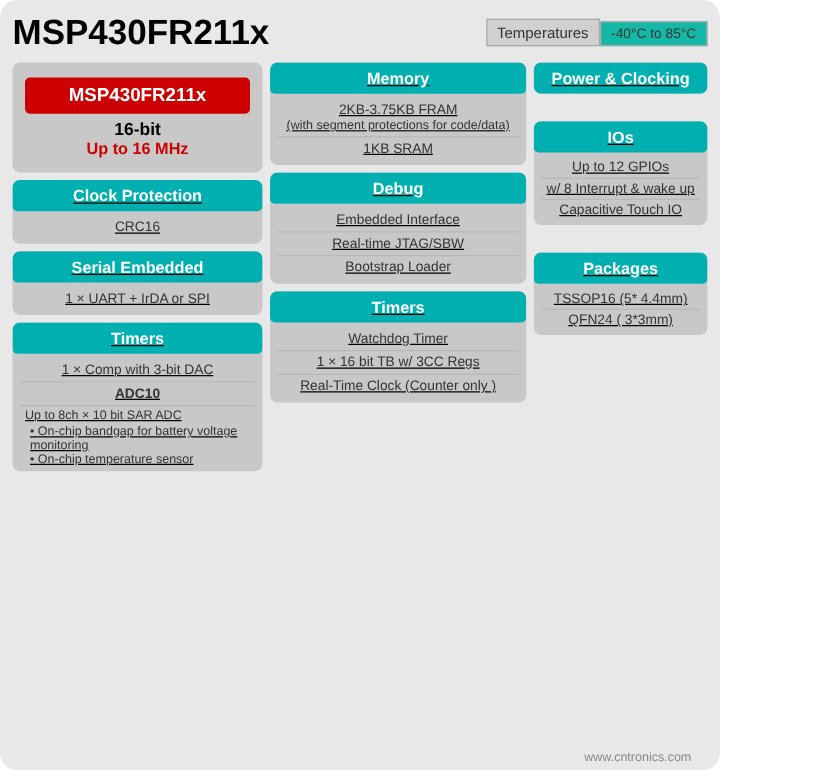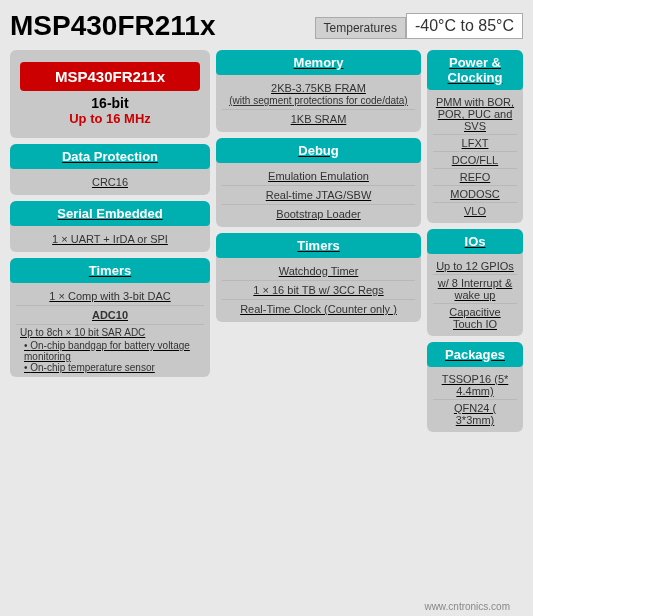--- a/index.html
+++ b/index.html
@@ -4,25 +4,26 @@
   <style>
     * { box-sizing: border-box; margin: 0; padding: 0; }
     body {
       font-family: Arial, sans-serif;
       background: #fff;
       width: 655px;
       height: 616px;
       overflow: hidden;
     }
     .page {
-      width: 533px;
+      width: 576px;
       height: 616px;
       background: #e8e8e8;
       position: relative;
       padding: 10px;
+      border-radius: 14px;
     }
     
     .header {
       display: flex;
       align-items: center;
       justify-content: space-between;
       margin-bottom: 8px;
     }
     .main-title {
       font-size: 28px;
@@ -35,24 +36,24 @@
       gap: 0;
     }
     .temp-label {
       background: #d0d0d0;
       border: 1px solid #aaa;
       padding: 3px 8px;
       font-size: 12px;
       color: #333;
     }
     .temp-value {
-      background: #ffffff;
+      background: #14b8a6;
       border: 1px solid #aaa;
       padding: 3px 8px;
-      font-size: 16px;
+      font-size: 11px;
       color: #333;
     }
     
     .content {
       display: flex;
       gap: 6px;
       height: 565px;
     }
     
     .col-left {
@@ -66,21 +67,21 @@
       width: 205px;
       display: flex;
       flex-direction: column;
       gap: 0;
     }
     
     .col-right {
       flex: 1;
       display: flex;
       flex-direction: column;
-      gap: 0;
+      gap: 16px;
     }
 
     
     .chip-box {
       background: #c8c8c8;
       border-radius: 6px;
       padding: 12px 10px;
       margin-bottom: 6px;
       text-align: center;
     }
@@ -194,21 +195,21 @@
 
     <div class="col-left">
 
       <div class="chip-box">
         <div class="chip-name-box">MSP430FR211x</div>
         <div class="chip-bit">16-bit</div>
         <div class="chip-mhz">Up to 16 MHz</div>
       </div>
 
       <div class="section">
-        <div class="section-header">Data Protection</div>
+        <div class="section-header">Clock Protection</div>
         <div class="section-body">
           <div class="section-item">CRC16</div>
         </div>
       </div>
 
       <div class="section">
         <div class="section-header">Serial Embedded</div>
         <div class="section-body">
           <div class="section-item">1 × UART + IrDA or SPI</div>
         </div>
@@ -237,48 +238,40 @@
             <span>2KB-3.75KB FRAM</span><br>
             <span class="underline" style="text-decoration:underline;font-size:10px;">(with segment protections for code/data)</span>
           </div>
           <div class="section-item">1KB SRAM</div>
         </div>
       </div>
 
       <div class="section">
         <div class="section-header">Debug</div>
         <div class="section-body">
-          <div class="section-item">Emulation Emulation</div>
+          <div class="section-item">Embedded Interface</div>
           <div class="section-item">Real-time JTAG/SBW</div>
           <div class="section-item">Bootstrap Loader</div>
         </div>
       </div>
 
       <div class="section">
         <div class="section-header">Timers</div>
         <div class="section-body">
           <div class="section-item">Watchdog Timer</div>
           <div class="section-item">1 × 16 bit TB w/ 3CC Regs</div>
           <div class="section-item">Real-Time Clock (Counter only )</div>
         </div>
       </div>
     </div>
 
     <div class="col-right">
 
       <div class="section">
         <div class="section-header">Power &amp; Clocking</div>
-        <div class="section-body">
-          <div class="section-item-sm">PMM with BOR, POR, PUC and SVS</div>
-          <div class="section-item-sm">LFXT</div>
-          <div class="section-item-sm">DCO/FLL</div>
-          <div class="section-item-sm">REFO</div>
-          <div class="section-item-sm">MODOSC</div>
-          <div class="section-item-sm">VLO</div>
-        </div>
       </div>
 
       <div class="section">
         <div class="section-header">IOs</div>
         <div class="section-body">
           <div class="section-item-sm">Up to 12 GPIOs</div>
           <div class="section-item-sm">w/ 8 Interrupt &amp; wake up</div>
           <div class="section-item-sm">Capacitive Touch IO</div>
         </div>
       </div>

